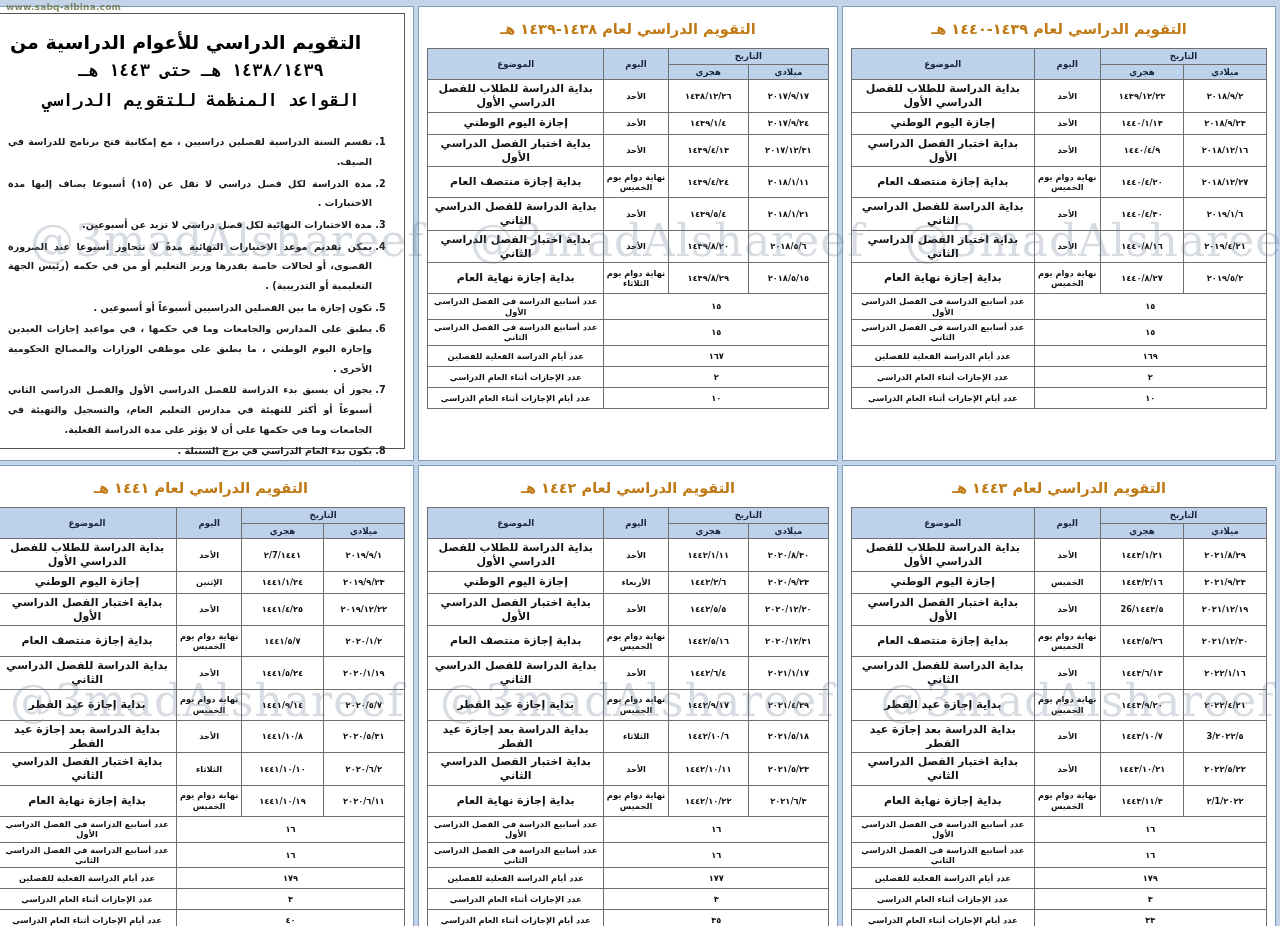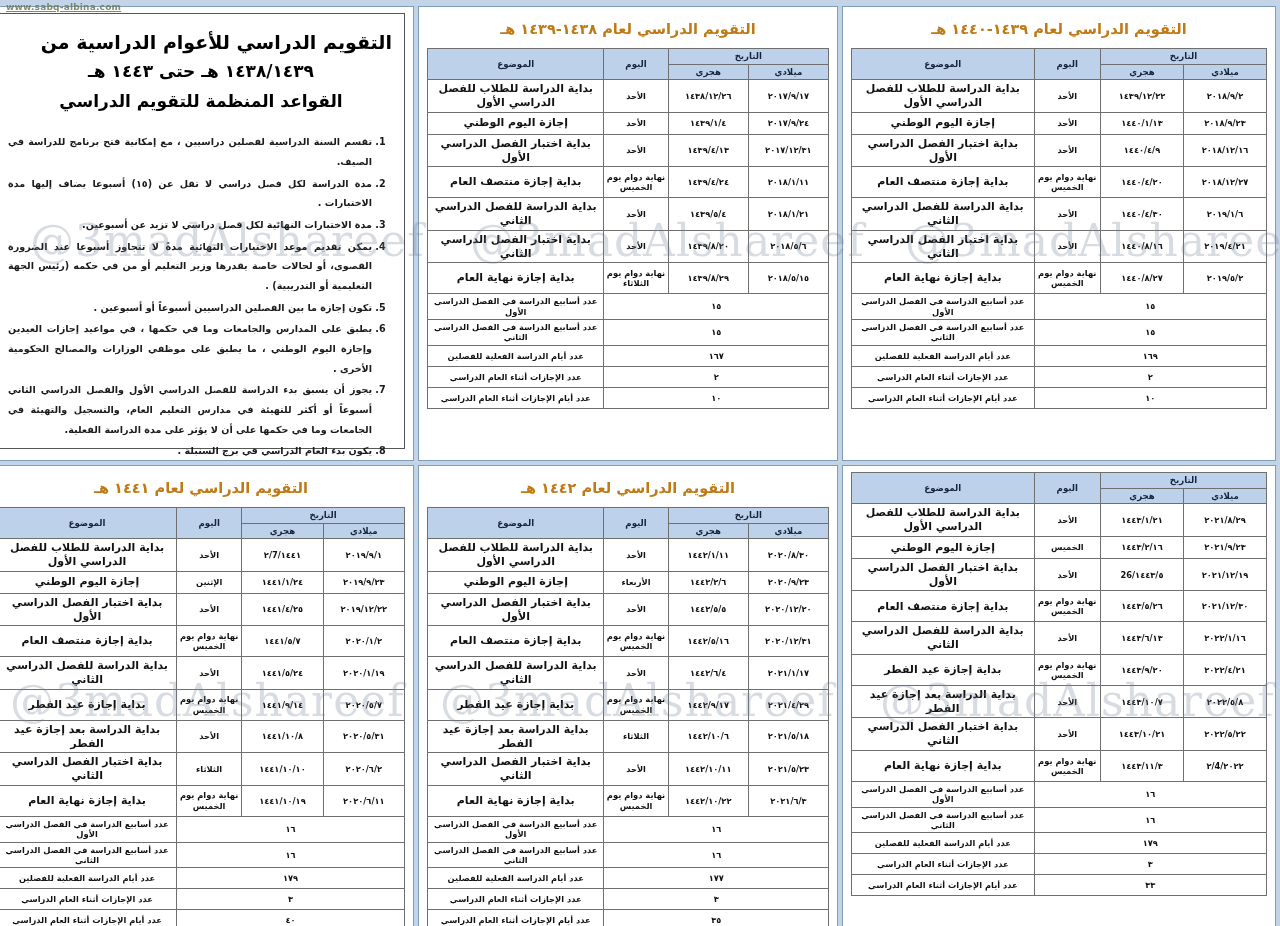--- a/index.html
+++ b/index.html
@@ -18,21 +18,21 @@
     position: absolute;
     top: 2px; right: 4px; left: auto;
     direction: ltr;
     font-size: 9px;
     color: #6b7a52;
     font-weight: bold;
     letter-spacing: .2px;
     z-index: 9;
     opacity: .85;
   }
-  .wm-url-left { left: 6px; right: auto; text-decoration: underline; }
+  .wm-url-left { left: 6px; right: auto; }
 
   
   .wm {
     position: absolute;
     direction: ltr;
     font-family: "DejaVu Serif", "Liberation Serif", serif;
     color: rgba(110,130,150,0.28);
     font-size: 44px;
     white-space: nowrap;
     pointer-events: none;
@@ -97,34 +97,35 @@
   td.subject { font-weight: bold; font-size: 11px; }
   td.day { font-weight: bold; }
   td.num { font-weight: bold; letter-spacing: .5px; }
   td.summary-label { font-weight: bold; text-align: center; }
   .r-h { height: 22px; }
   .r-tall { height: 31px; }
   .r-sum { height: 21px; }
 
   
   .info-title {
-    text-align: right;
+    text-align: left;
     font-weight: bold;
     font-size: 19px;
     color: #000;
     line-height: 1.55;
     padding: 10px 6px 2px 6px;
   }
   .info-sub {
     text-align: center;
     font-weight: bold;
     font-size: 17px;
     color: #000;
     line-height: 1.5;
     padding: 0 6px 4px 6px;
+    font-family: Liberation Mono, monospace;
   }
   ol.rules {
     margin: 14px 6px 2px 4px;
     padding: 0 20px 0 0;
     font-size: 9.6px;
     line-height: 2.05;
     color: #1a1a1a;
     font-weight: bold;
     text-align: justify;
   }
@@ -323,20 +324,21 @@
           <li>يمكن تقديم موعد الاختبارات النهائية مدةً لا تتجاوز أسبوعا عند الضرورة القصوى، أو لحالات خاصة يقدرها وزير التعليم أو من في حكمه (رئيس الجهة التعليمية أو التدريبية) .</li>
           <li>تكون إجازة ما بين الفصلين الدراسيين أسبوعاً أو أسبوعين .</li>
           <li>يطبق على المدارس والجامعات وما في حكمها  ، في مواعيد إجازات العيدين وإجازة اليوم الوطني ، ما يطبق على موظفي الوزارات والمصالح الحكومية الأخرى .</li>
           <li>يجوز أن يسبق بدء الدراسة للفصل الدراسي الأول والفصل الدراسي الثاني أسبوعاً أو أكثر للتهيئة في مدارس التعليم العام، والتسجيل والتهيئة في الجامعات وما في حكمها على أن لا يؤثر على مدة الدراسة الفعلية.</li>
           <li>يكون بدء العام الدراسي في برج السنبلة .</li>
         </ol>
     </div>
   </div>
 
   <div class="panel" id="panel-1443">
+      <div class="panel-title">التقويم الدراسي لعام ١٤٤٣ هـ</div>
       <table class="cal">
         <thead>
           <tr>
             <th colspan="2" style="width: 40%;">التاريخ</th>
             <th rowspan="2" style="width: 16%;">اليوم</th>
             <th rowspan="2" style="width: 44%;">الموضوع</th>
           </tr>
           <tr>
             <th style="width: 20%;">ميلادي</th>
             <th style="width: 20%;">هجري</th>
@@ -373,33 +375,33 @@
             <td class="day">الأحد</td>
             <td class="subject">بداية الدراسة للفصل الدراسي الثاني</td>
           </tr>
           <tr class="r-tall">
             <td class="num">٢٠٢٢/٤/٢١</td>
             <td class="num">١٤٤٣/٩/٢٠</td>
             <td class="day">نهاية دوام يوم الخميس</td>
             <td class="subject">بداية إجازة عيد الفطر</td>
           </tr>
           <tr class="r-h">
-            <td class="num">٢٠٢٢/٥/٨</td>
+            <td class="num">٢٠٢٢/٥/3</td>
             <td class="num">١٤٤٣/١٠/٧</td>
             <td class="day">الأحد</td>
             <td class="subject">بداية الدراسة بعد إجازة عيد الفطر</td>
           </tr>
           <tr class="r-h">
             <td class="num">٢٠٢٢/٥/٢٢</td>
             <td class="num">١٤٤٣/١٠/٢١</td>
             <td class="day">الأحد</td>
             <td class="subject">بداية اختبار الفصل الدراسي الثاني</td>
           </tr>
           <tr class="r-tall">
-            <td class="num">٢٠٢٢/4/٢</td>
+            <td class="num">٢٠٢٢/1/٢</td>
             <td class="num">١٤٤٣/١١/٣</td>
             <td class="day">نهاية دوام يوم الخميس</td>
             <td class="subject">بداية إجازة نهاية العام</td>
           </tr>
           <tr class="r-sum">
             <td colspan="3" class="num">١٦</td>
             <td class="summary-label">عدد أسابيع الدراسة في الفصل الدراسي الأول</td>
           </tr>
           <tr class="r-sum">
             <td colspan="3" class="num">١٦</td>

